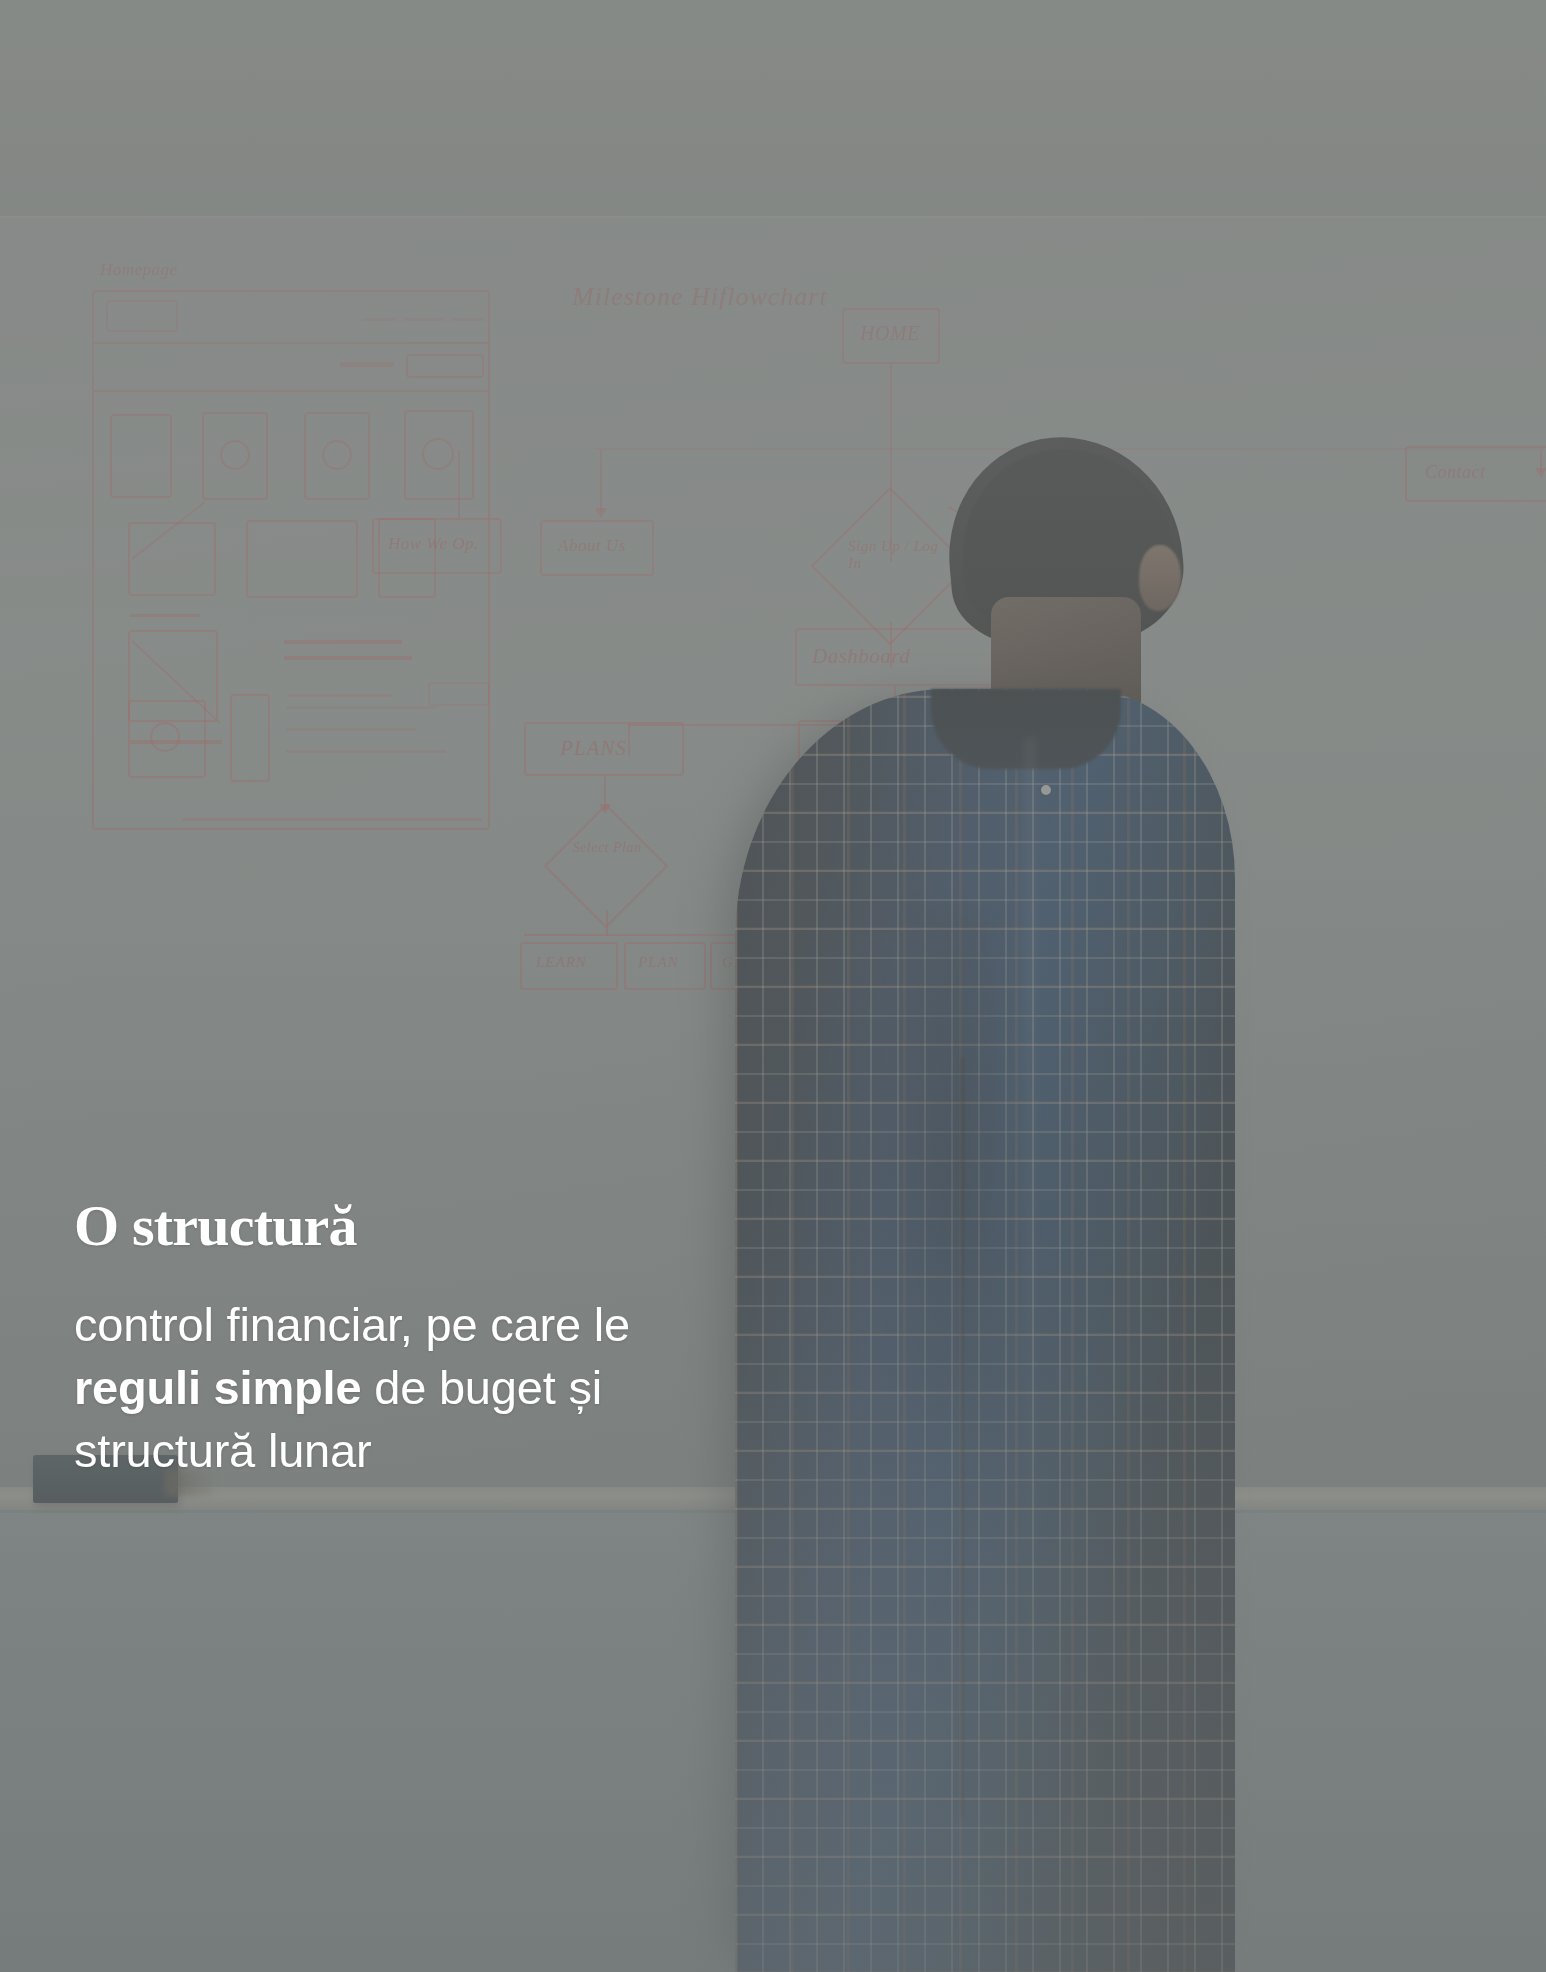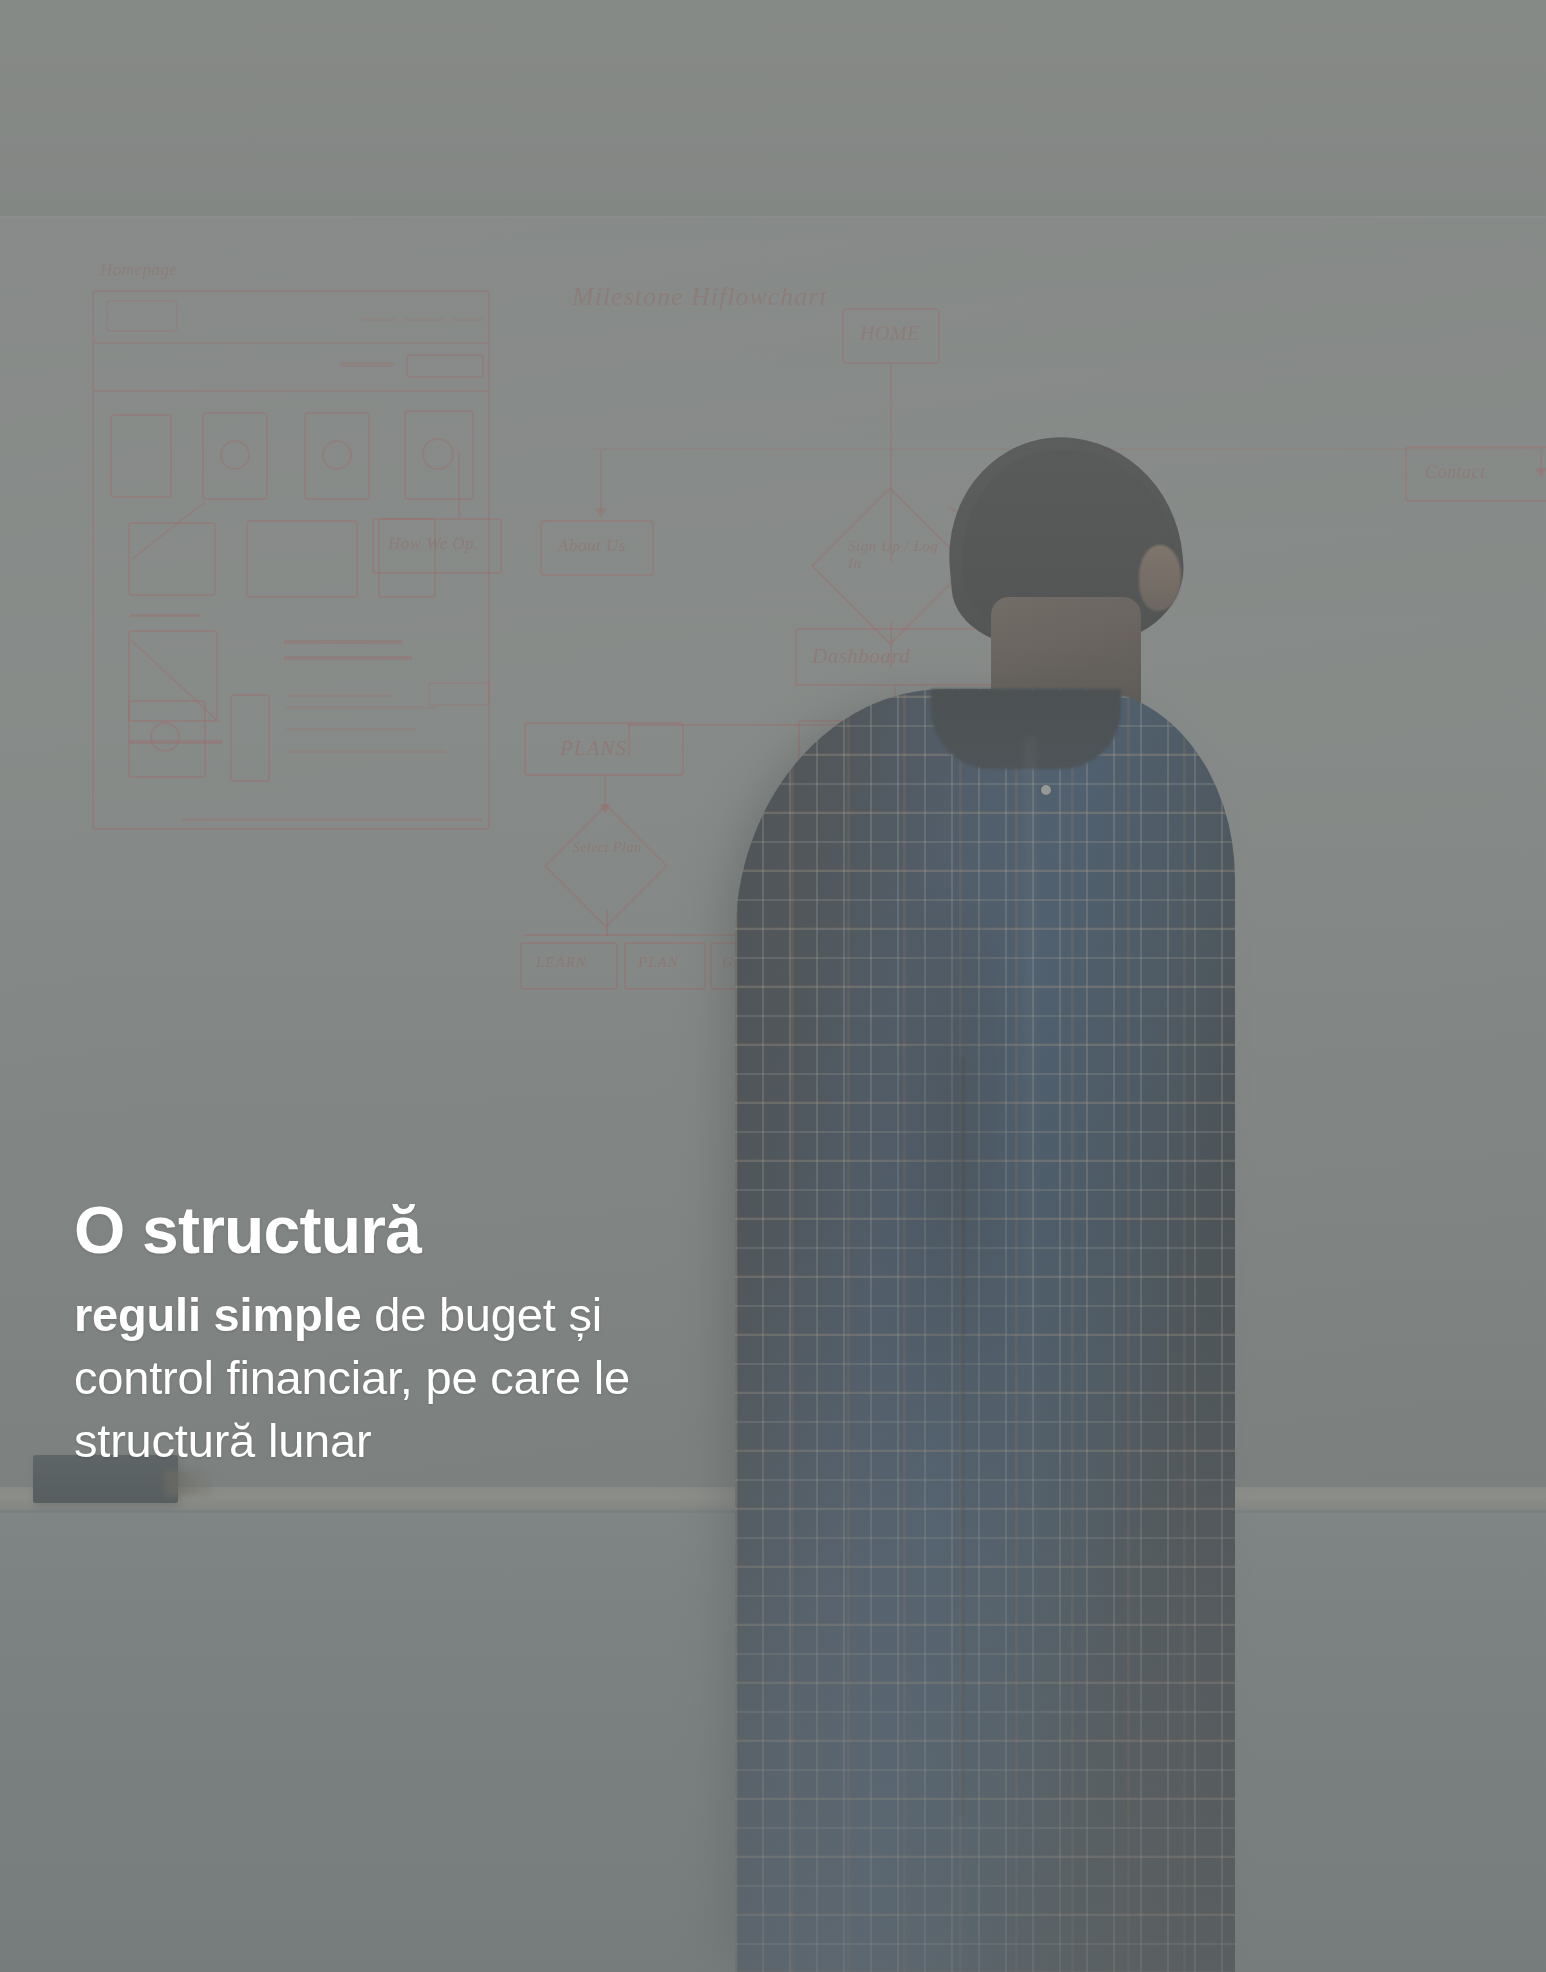--- a/index.html
+++ b/index.html
@@ -182,25 +182,26 @@
 
   
   .copy {
     position:absolute;
     left:74px; top:1195px;
     width:980px;
     color:#ffffff;
     text-shadow:0 1px 3px rgba(0,0,0,.14);
   }
   .headline {
-    font-size:66px;
+    font-size:58px;
     font-weight:700;
     line-height:1.08;
     letter-spacing:-.8px;
-    margin-bottom:18px;
+    margin-bottom:36px;
+    font-family:Liberation Serif, serif;
   }
   .body-line {
     font-size:47px;
     font-weight:400;
     line-height:1.34;
     letter-spacing:-.2px;
     white-space:nowrap;
   }
   .body-line b { font-weight:700; }
 </style>
@@ -354,22 +355,22 @@
 
   </div>
 
   <div class="tint"></div>
 
   <div class="copy">
     <div class="headline">O structură</div>
 
 
 
+    <div class="body-line">control financiar, pe care le</div>
+
     <div class="body-line">
       <b>reguli simple</b><span> de buget și</span>
     </div>
 
-    <div class="body-line">control financiar, pe care le</div>
-
     <div class="body-line">structură lunar</div>
   </div>
 
 </div>
 
 </body></html>

